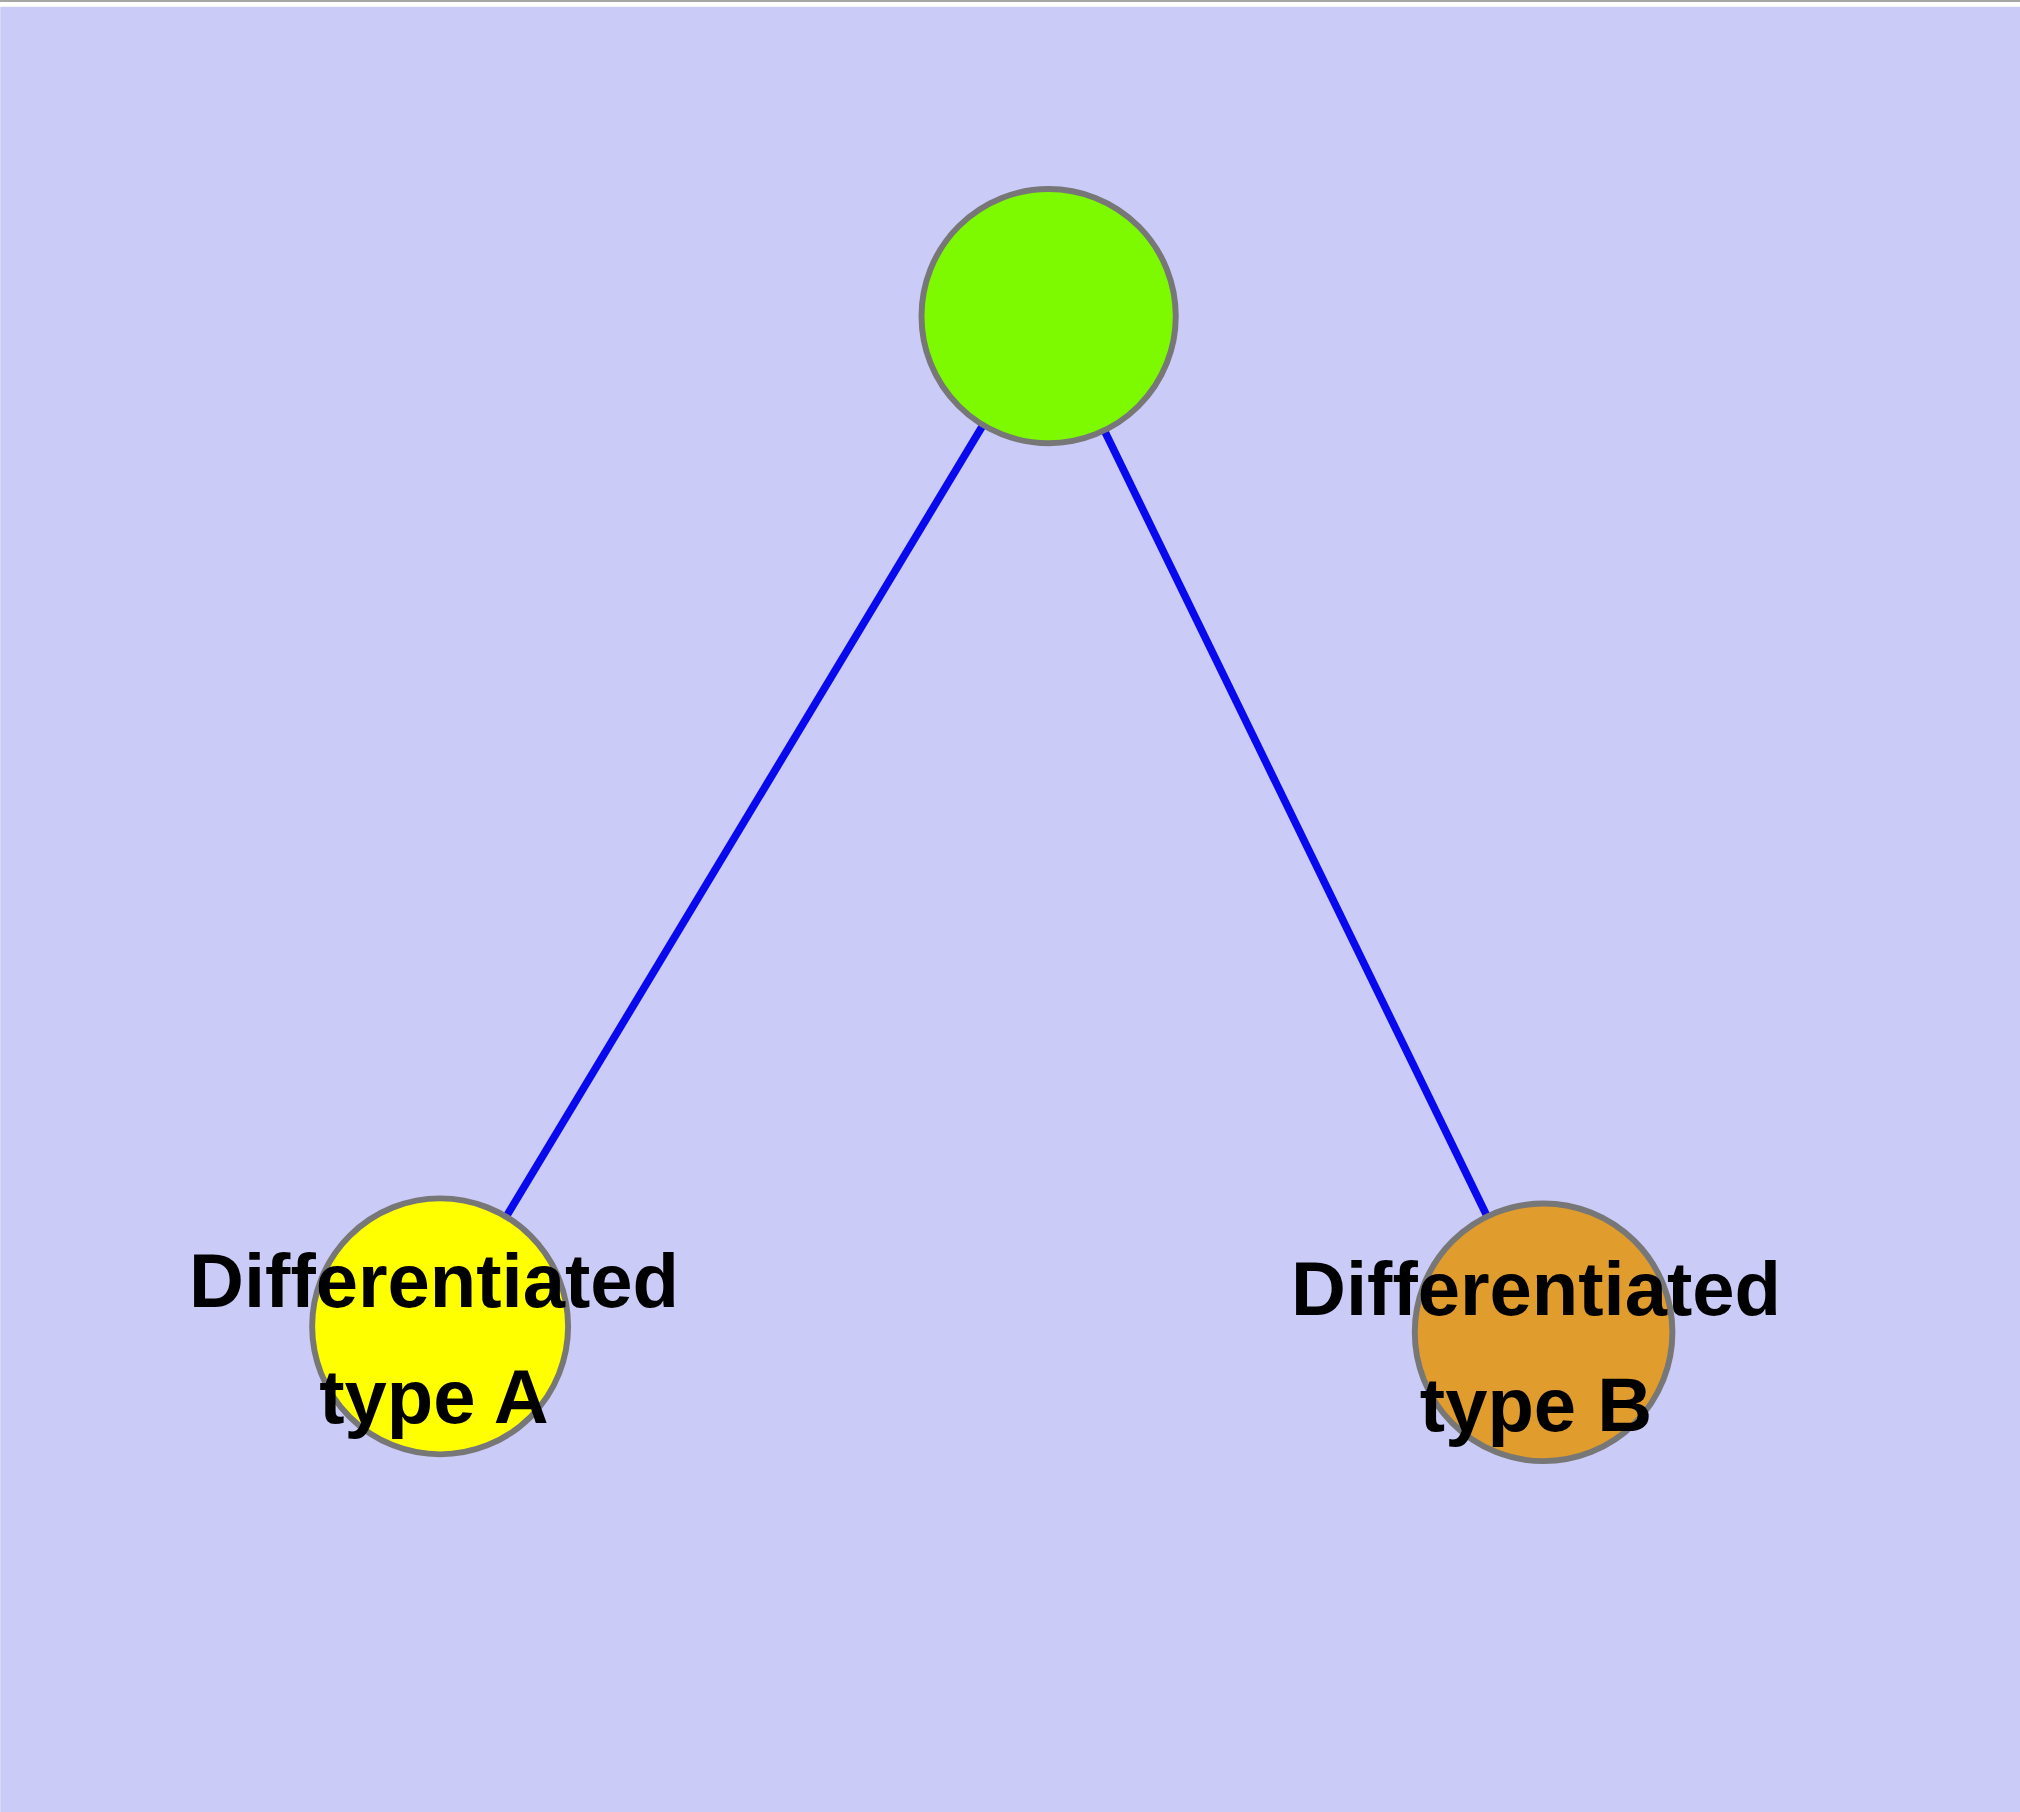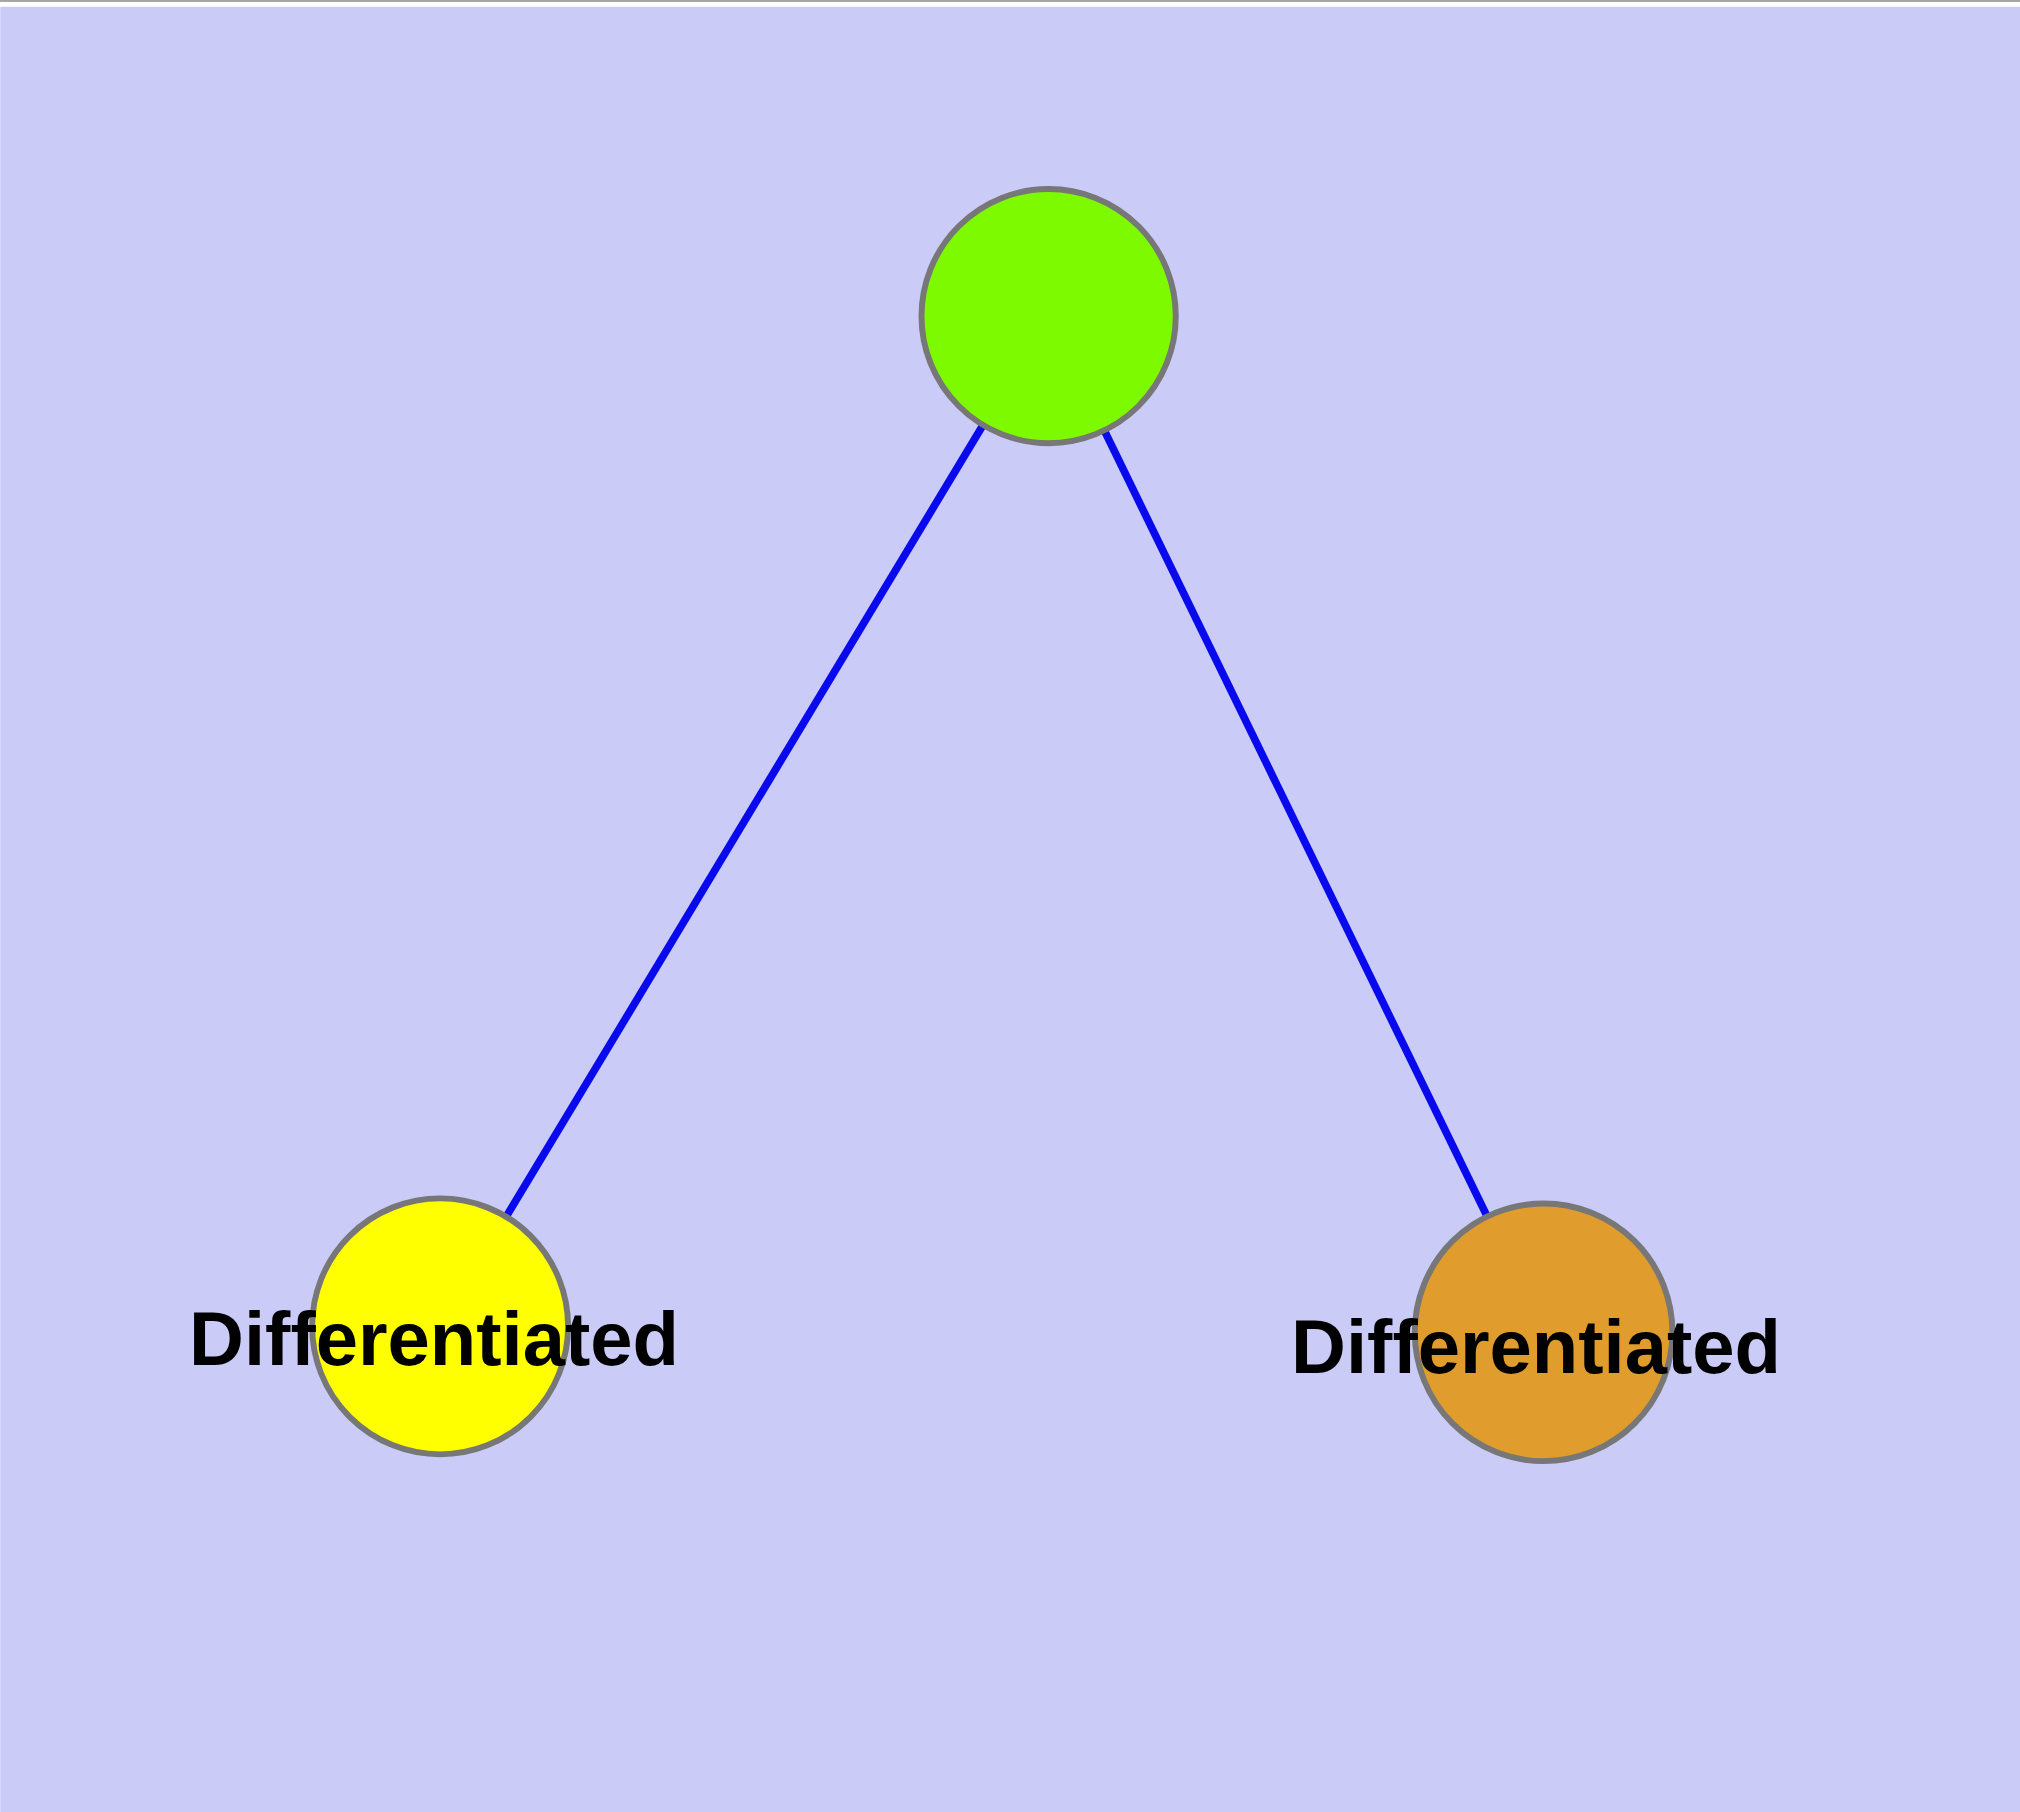--- a/index.html
+++ b/index.html
@@ -80,19 +80,21 @@
     <line class="edge" x1="1237" y1="373" x2="1821" y2="1572"></line>
 
     <circle class="node stem" cx="1237" cy="373" r="150"></circle>
     <circle class="node type-a" cx="519" cy="1565" r="151"></circle>
     <circle class="node type-b" cx="1821" cy="1572" r="152"></circle>
   </svg>
 
 
   <div class="label" id="label-type-a">
     <span class="line">Differentiated</span>
+    <span class="line">type A</span>
   </div>
 
   <div class="label" id="label-type-b">
     <span class="line">Differentiated</span>
+    <span class="line">type B</span>
   </div>
 </div>
 
 
 </body></html>

